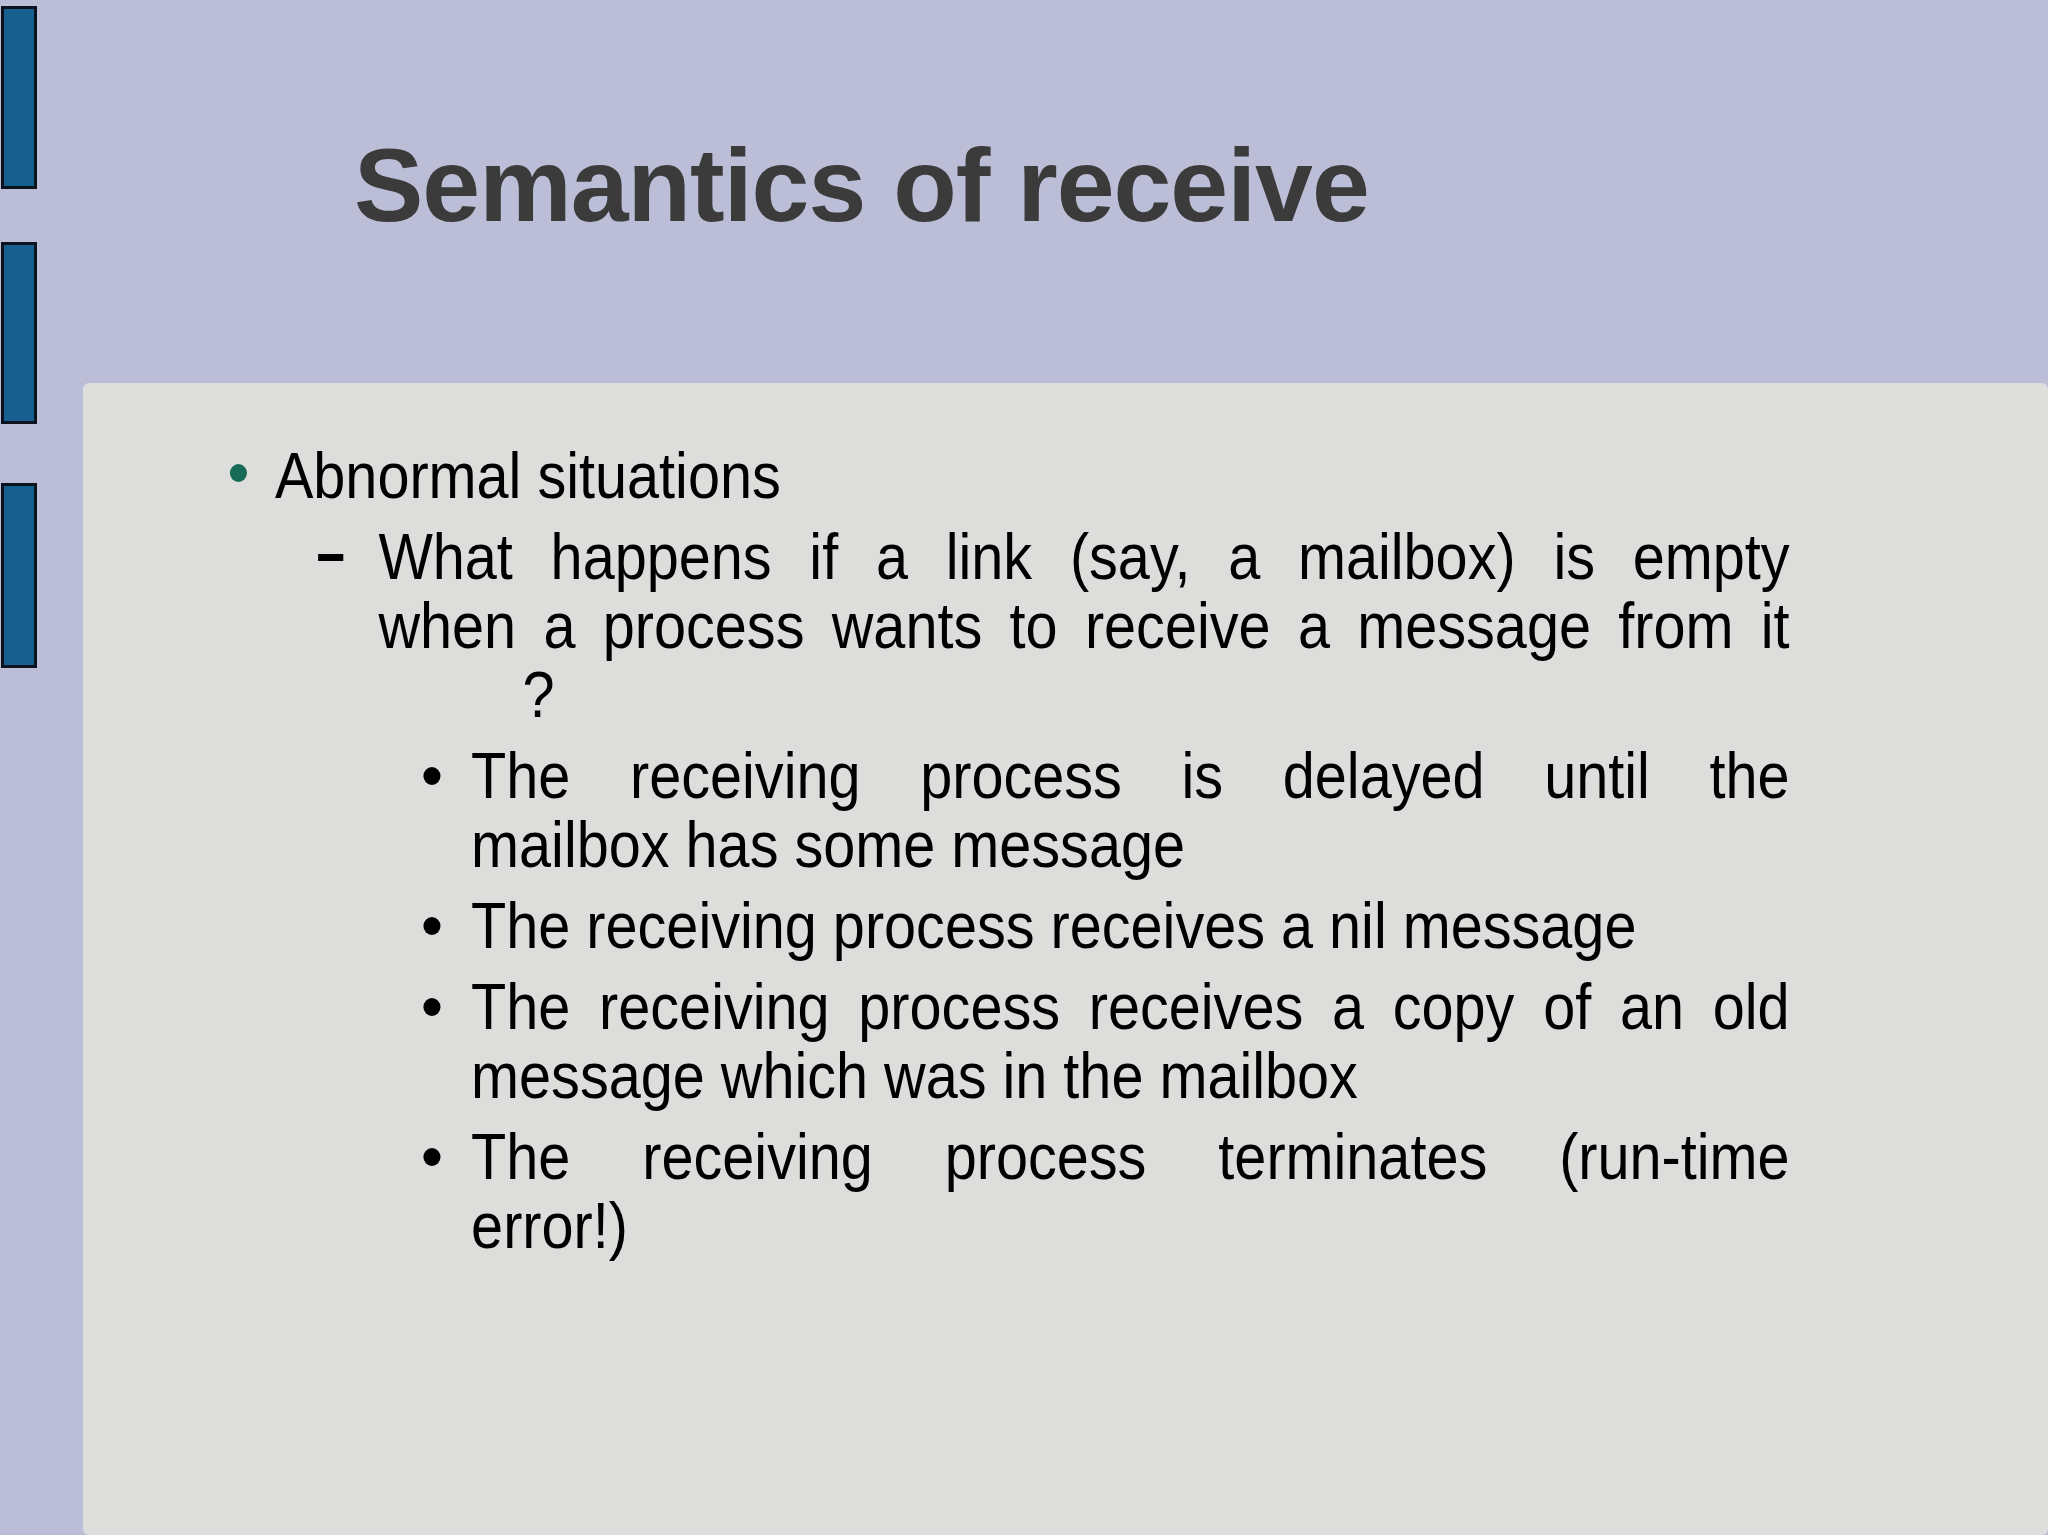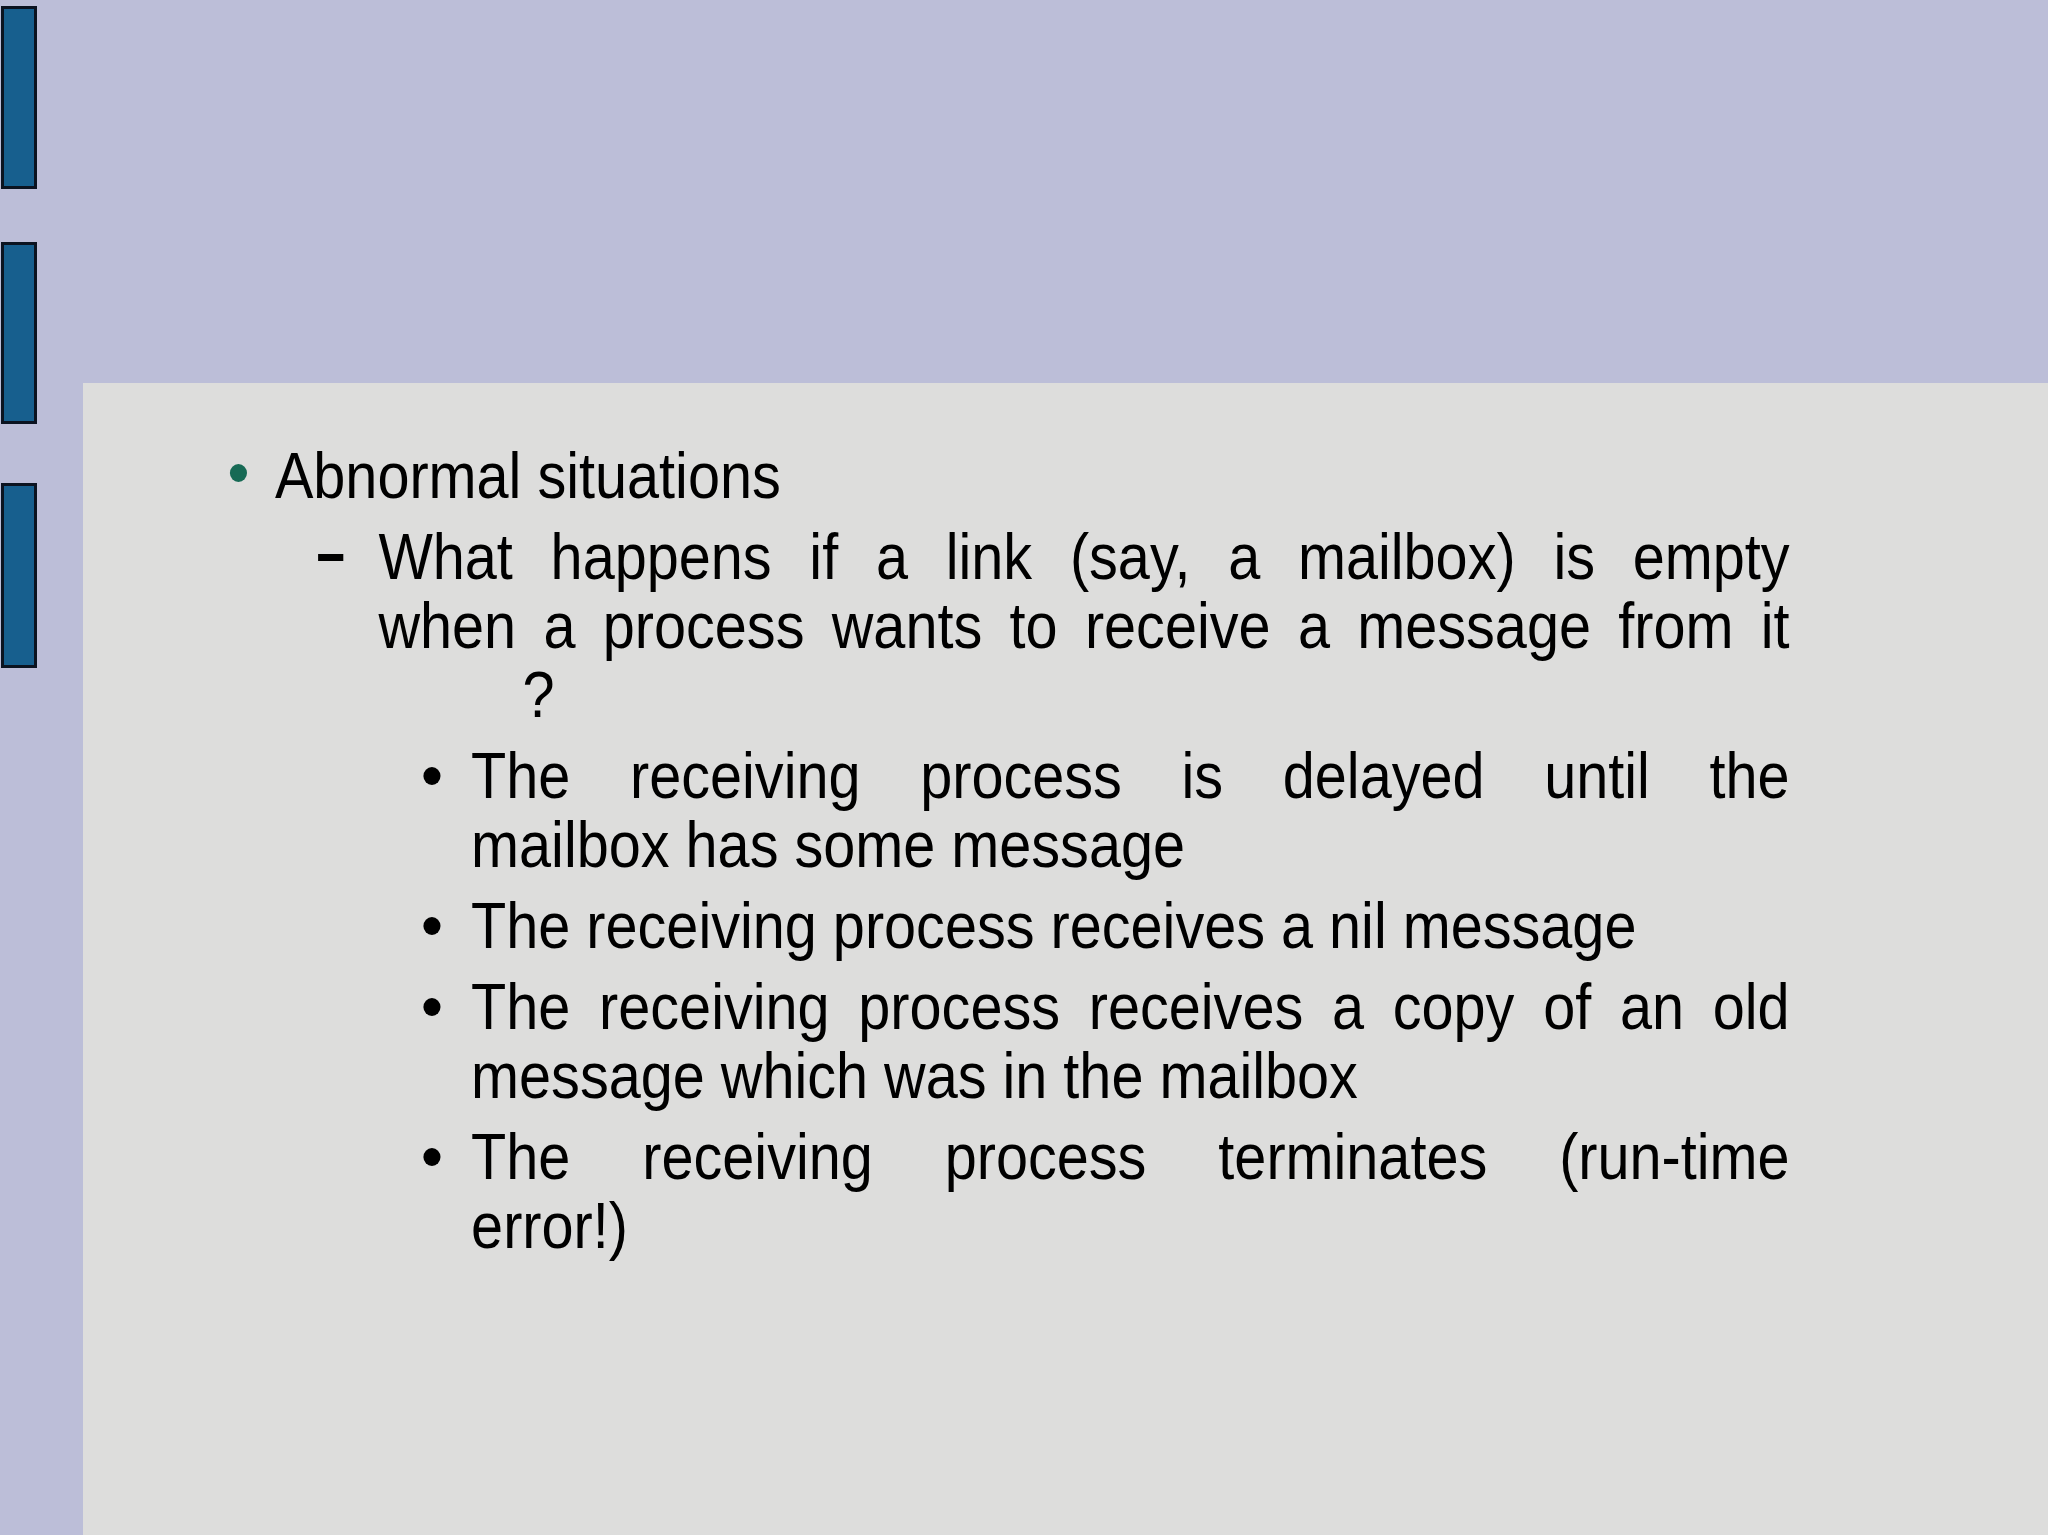--- a/index.html
+++ b/index.html
@@ -47,20 +47,21 @@
   }
 
   
   .content{
     position:absolute;
     left:83px;
     top:383px;
     right:0;
     bottom:0;
     background:var(--content-panel);
+    border-radius:6px;
   }
 
   
   .textcol{
     position:absolute;
     left:137px;            
     top:59px;              
     width:1744px;          
     transform:scaleX(0.9);
     transform-origin:0 0;
@@ -94,20 +95,21 @@
 </style>
 </head>
 <body>
 
 <div class="slide">
 
   <div class="accent-bar bar1"></div>
   <div class="accent-bar bar2"></div>
   <div class="accent-bar bar3"></div>
 
+  <h1 class="title">Semantics of receive</h1>
 
   <div class="content">
     <div class="textcol">
 
       <div class="item lvl1">
         <span class="marker dot-teal"></span>
         <div class="line">Abnormal situations</div>
       </div>
 
       <div class="item lvl2">

